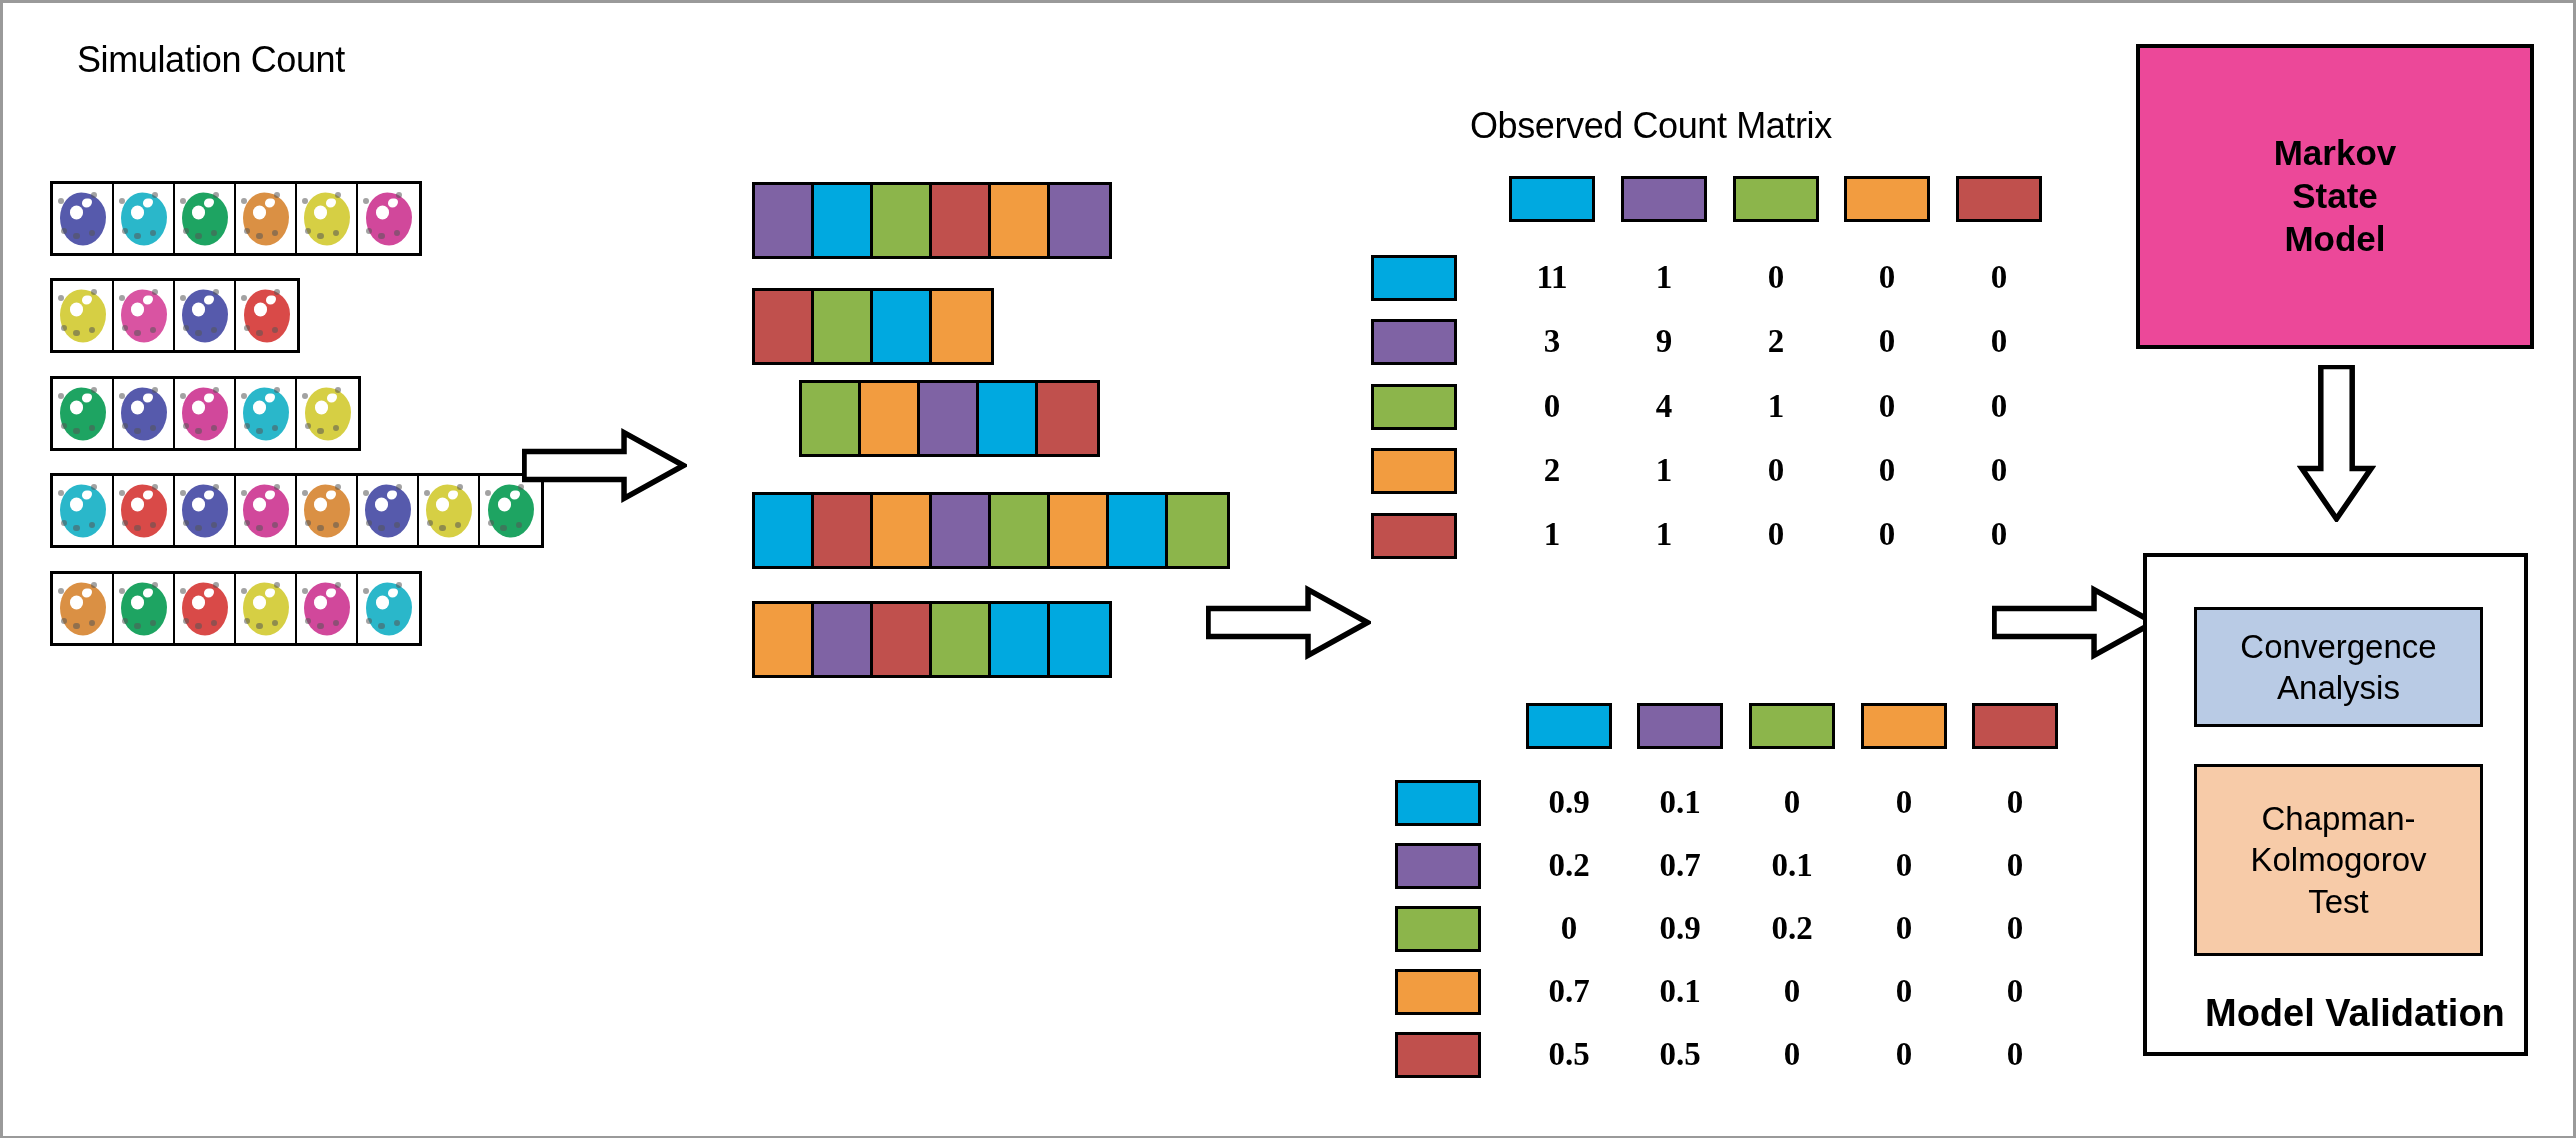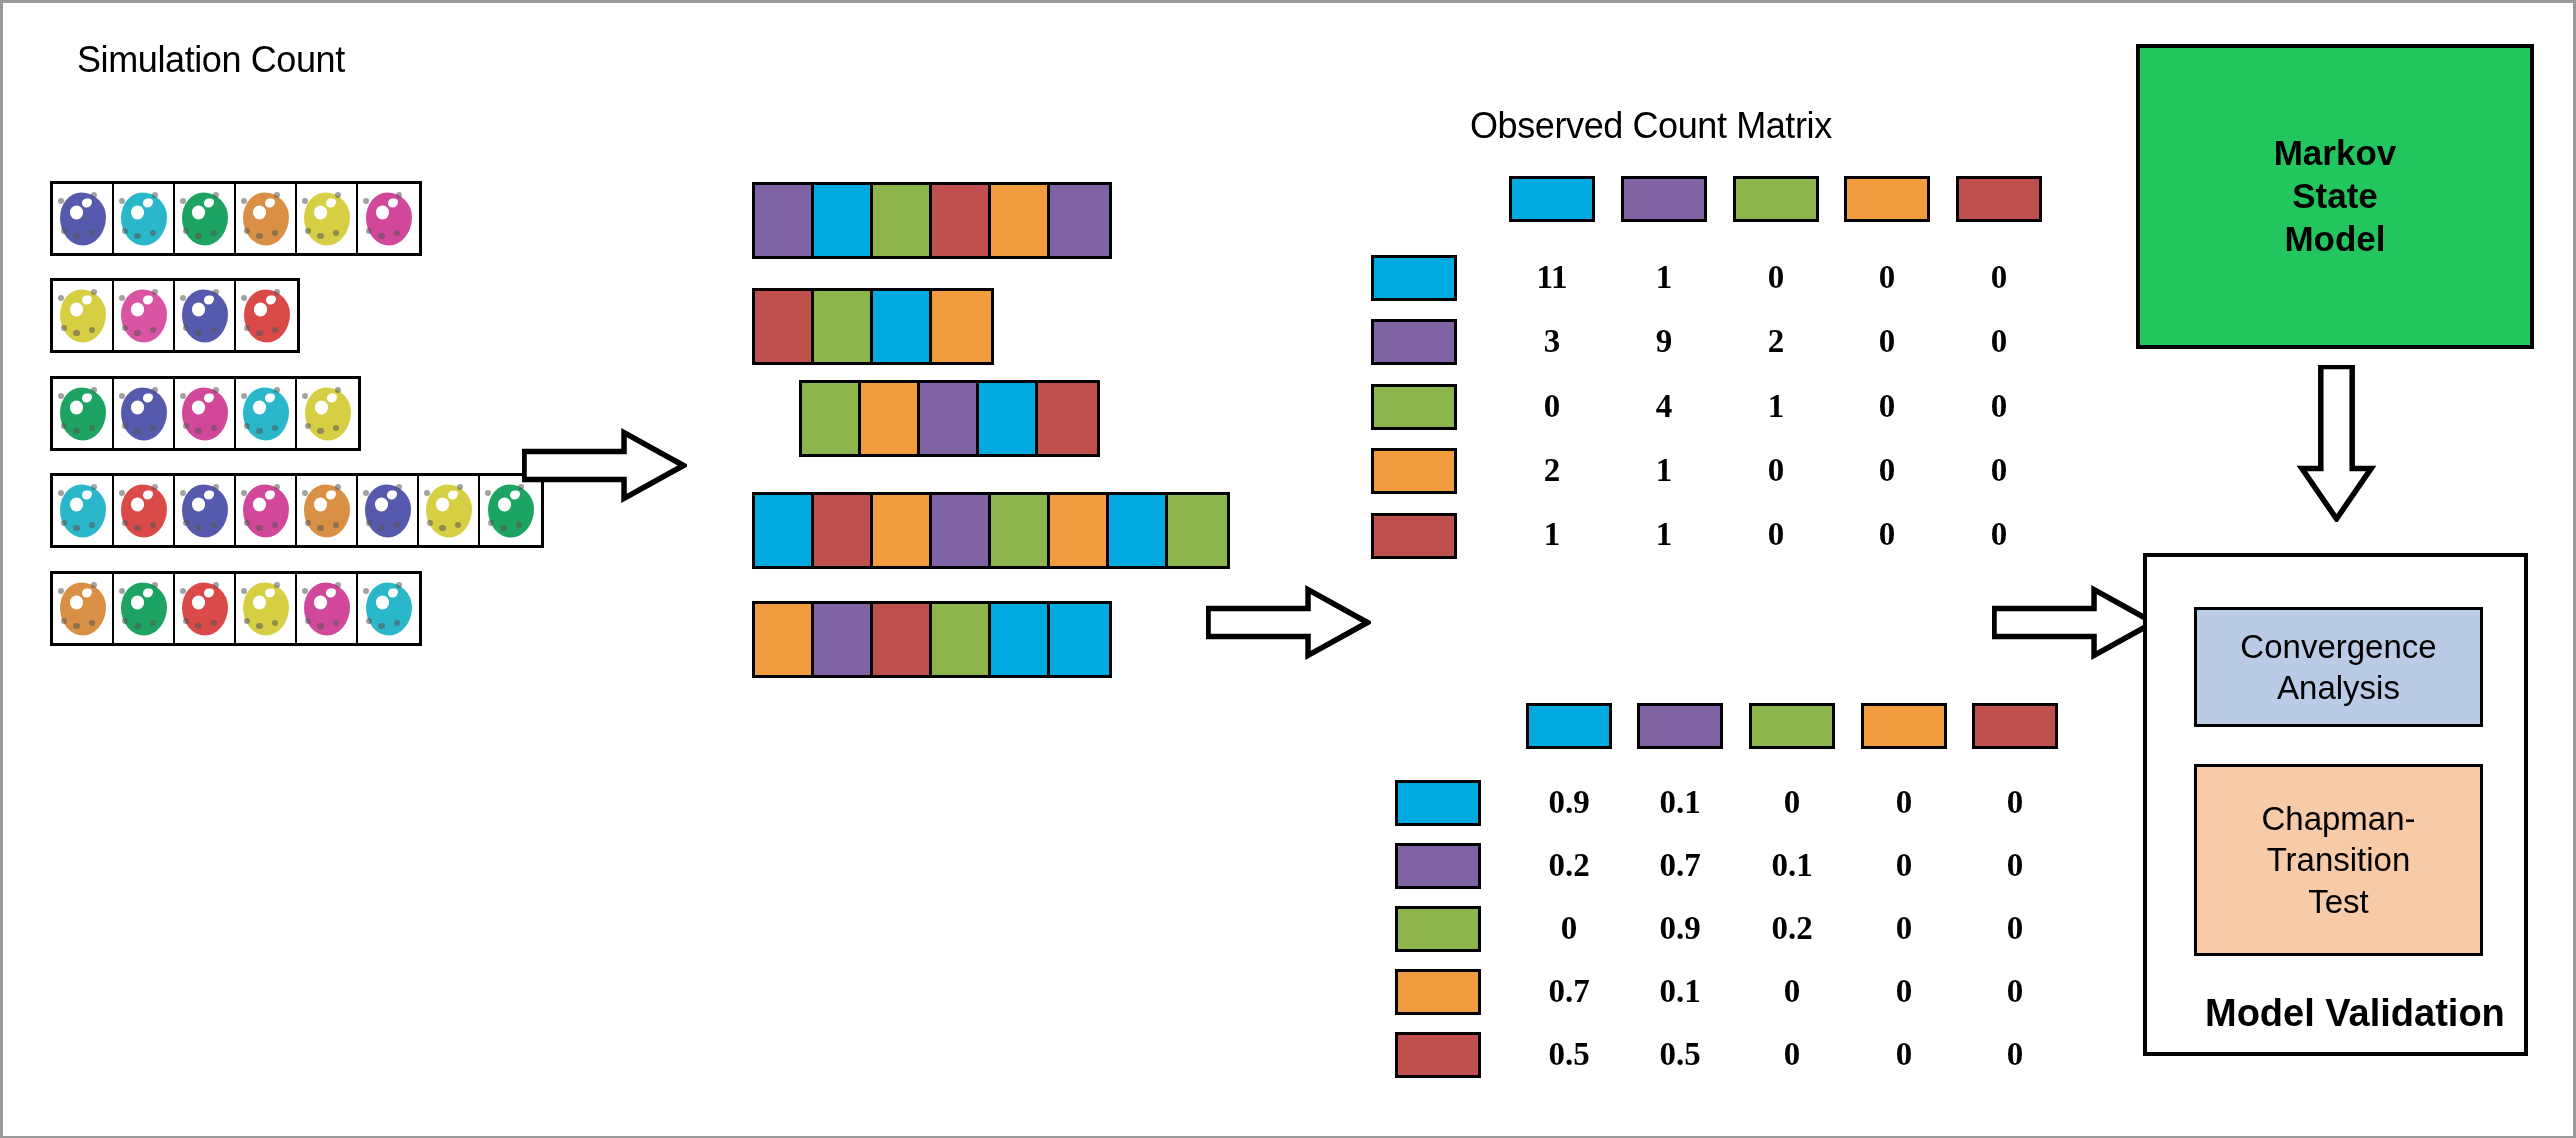--- a/index.html
+++ b/index.html
@@ -120,21 +120,21 @@
     text-align: center;
     white-space: nowrap;
   }
 
   
   .arrow-right, .arrow-down { position: absolute; }
 
   
   .msm-box {
     position: absolute;
-    background: #22c55e;
+    background: #ec4899;
     border: 4.7px solid #000;
     box-sizing: border-box;
     display: flex;
     align-items: center;
     justify-content: center;
     text-align: center;
     font-weight: bold;
     font-size: 35px;
     line-height: 1.22;
     color: #000;
@@ -564,20 +564,20 @@
   <div class="val-box" style="left:2140px; top:550px; width:385px; height:503px;">
   </div>
 
   <div class="val-item" id="val-item-0" style="left:2191px; top:604px; width:289px; height:120px; background:#b9cbe5;">
     <span style="white-space:pre-line;">Convergence
 Analysis</span>
   </div>
 
   <div class="val-item" id="val-item-1" style="left:2191px; top:761px; width:289px; height:192px; background:#f7cba8;">
     <span style="white-space:pre-line;">Chapman-
-Transition
+Kolmogorov
 Test</span>
   </div>
 
   <div class="val-caption" style="left:2202px; top:989px;">Model Validation</div>
 
 </div>
 
 
 </body></html>

